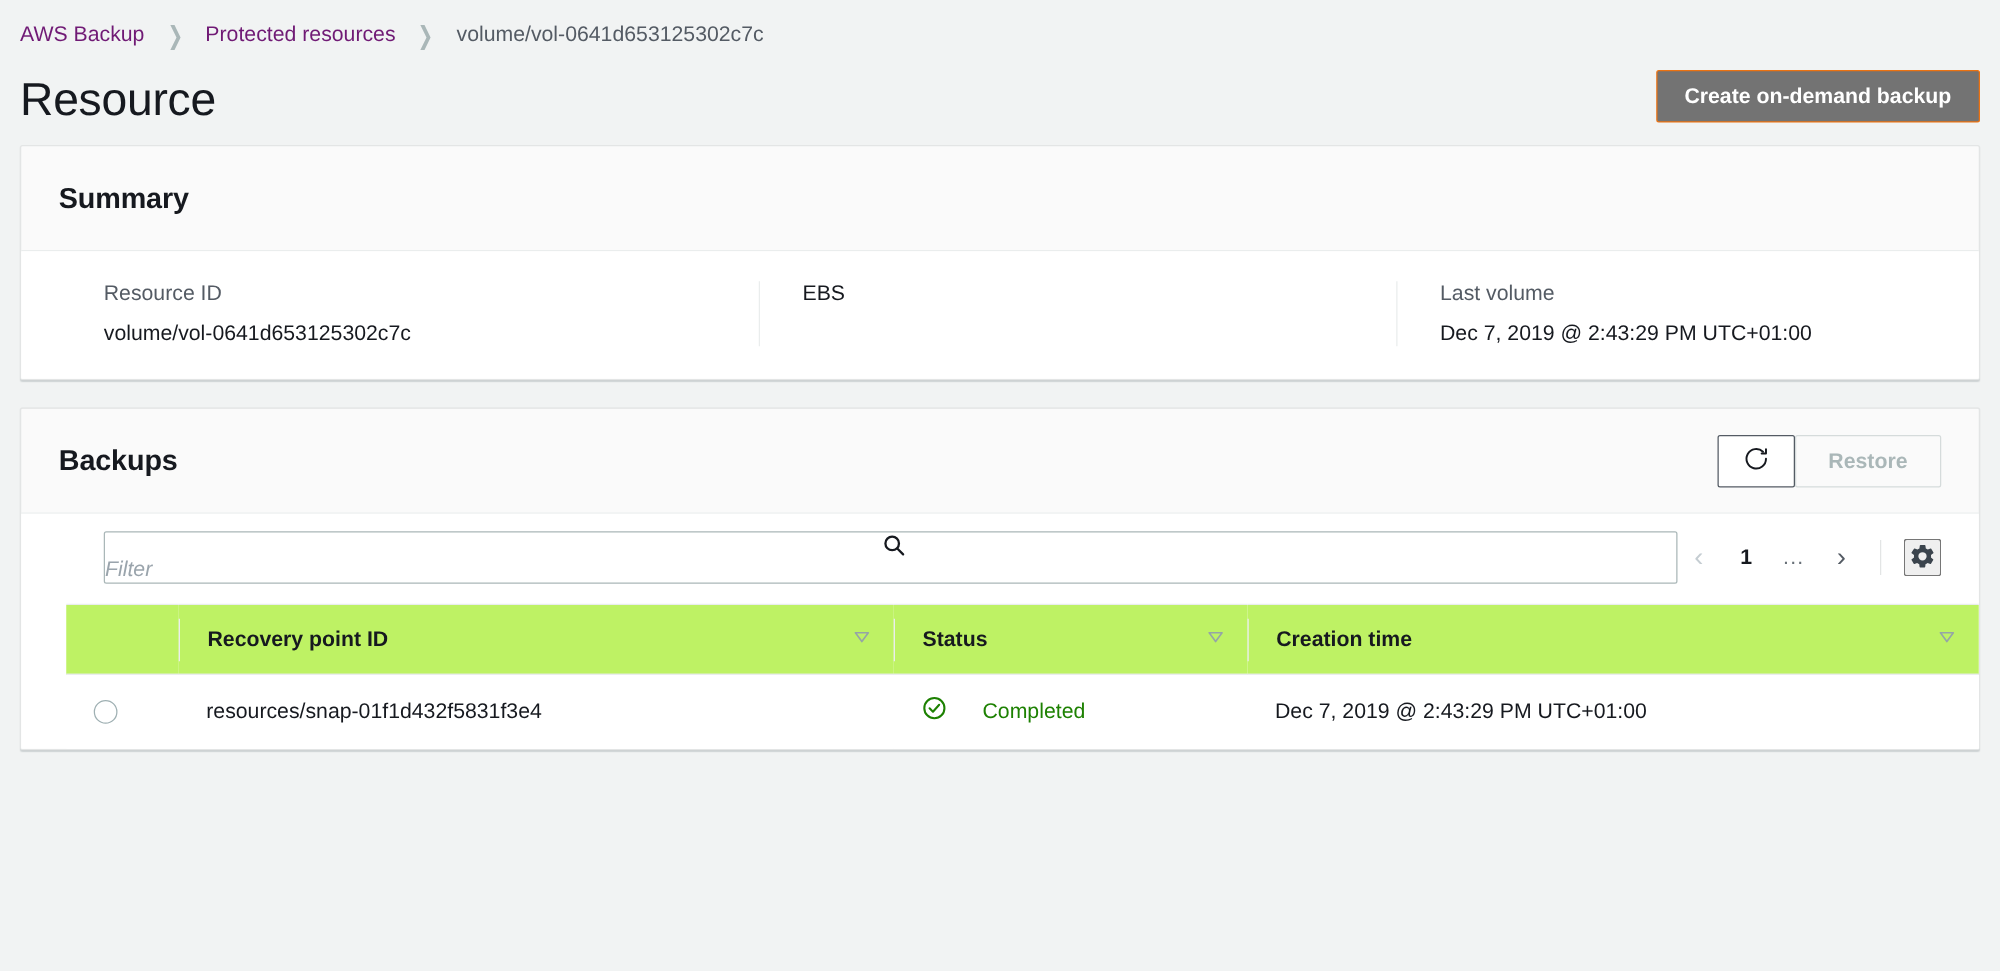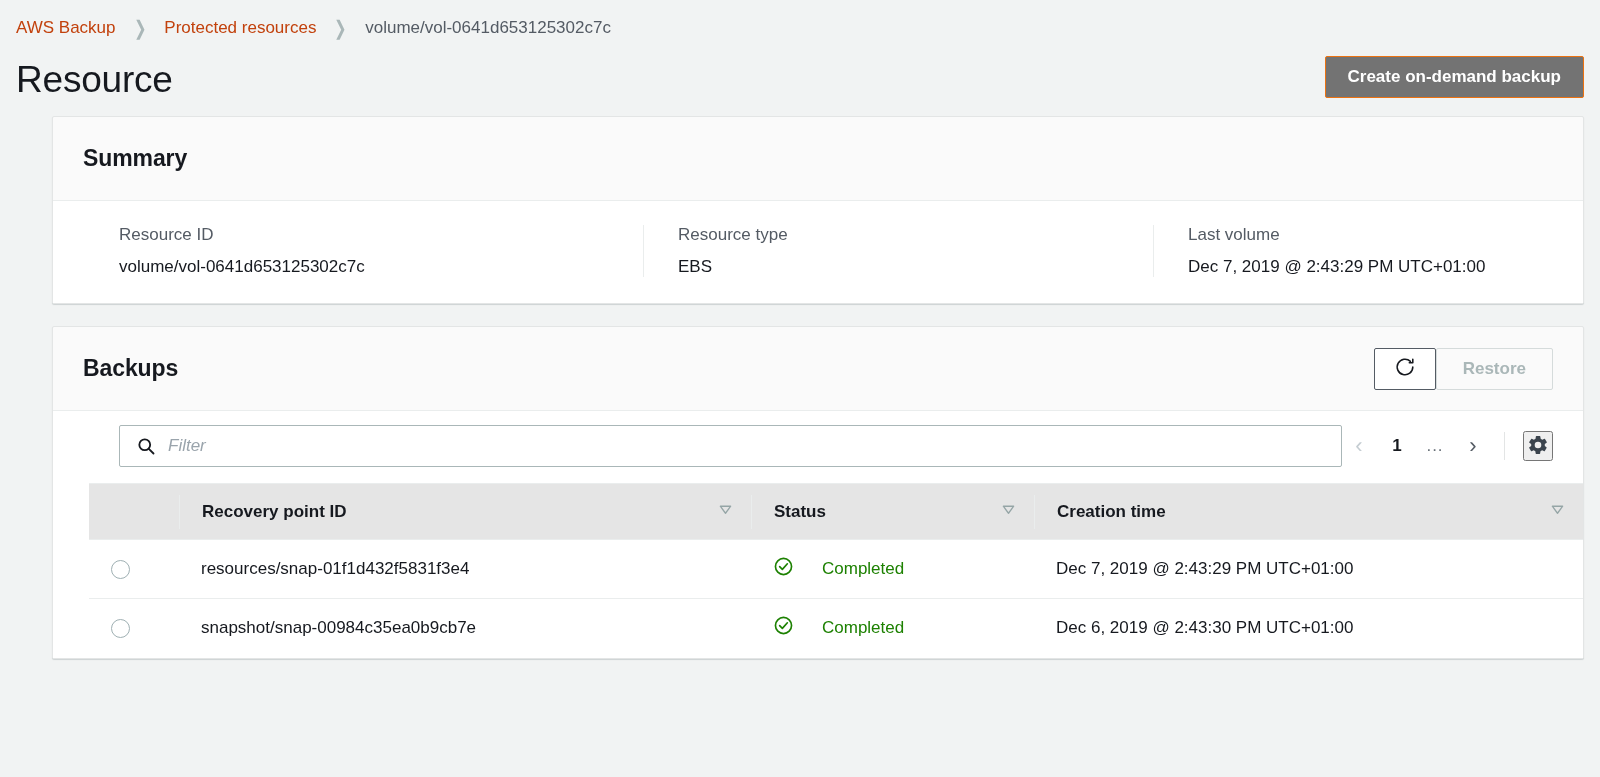--- a/index.html
+++ b/index.html
@@ -24,21 +24,21 @@
 
   
   .breadcrumb {
     display: flex;
     align-items: center;
     height: 44px;
     padding-top: 6px;
     font-size: 17px;
   }
   .crumb-link {
-    color: #c2410c;
+    color: #701a75;
     text-decoration: none;
     cursor: pointer;
     white-space: nowrap;
   }
   .crumb-current {
     color: #545b64;
     white-space: nowrap;
   }
   .crumb-sep {
     color: #aab7b8;
@@ -80,21 +80,20 @@
     white-space: nowrap;
   }
 
   
   .card {
     background: #fafafa;
     border: 1px solid #e3e5e5;
     border-radius: 2px;
     box-shadow: 0 1px 1px 0 rgba(0,28,36,0.15);
     margin-bottom: 22px;
-    margin-left: 36px;
   }
   .card-header {
     display: flex;
     align-items: center;
     justify-content: space-between;
     padding: 0 30px;
     height: 84px;
     border-bottom: 1px solid #eaeded;
     box-sizing: border-box;
   }
@@ -180,20 +179,21 @@
   .search-box {
     position: relative;
     width: 1271px;
     height: 42px;
     background: #ffffff;
     border: 1px solid #aab7b8;
     border-radius: 2px;
     box-sizing: border-box;
     display: flex;
     align-items: center;
+    flex-direction: column;
   }
   .search-icon {
     margin: 0 12px 0 16px;
     display: flex;
     align-items: center;
   }
   .search-input {
     border: none;
     outline: none;
     font-size: 17px;
@@ -248,21 +248,21 @@
     cursor: pointer;
   }
 
   
   table.backups {
     width: 100%;
     border-collapse: collapse;
     table-layout: fixed;
   }
   table.backups thead th {
-    background: #e5e5e5;
+    background: #bef264;
     border-top: 1px solid #eaeded;
     border-bottom: 1px solid #eaeded;
     height: 56px;
     font-size: 17px;
     font-weight: bold;
     color: #16191f;
     text-align: left;
     padding: 0;
     vertical-align: middle;
     box-sizing: border-box;
@@ -340,21 +340,20 @@
     <div class="card-header">
       <h2 class="card-title">Summary</h2>
     </div>
     <div class="card-body-white">
       <div class="summary-cols">
         <div class="summary-col">
           <div class="field-label">Resource ID</div>
           <div class="field-value">volume/vol-0641d653125302c7c</div>
         </div>
         <div class="summary-col">
-          <div class="field-label">Resource type</div>
           <div class="field-value">EBS</div>
         </div>
         <div class="summary-col">
           <div class="field-label">Last volume</div>
           <div class="field-value">Dec 7, 2019 @ 2:43:29 PM UTC+01:00</div>
         </div>
       </div>
     </div>
   </section>
 
@@ -452,36 +451,18 @@
                   <svg width="21" height="21" viewBox="0 0 24 24" fill="none" stroke="#1d8102" stroke-width="1.9" stroke-linecap="round" stroke-linejoin="round">
                     <circle cx="12" cy="12" r="9.2"></circle>
                     <polyline points="7.6,12.2 10.7,15.3 16.4,8.9"></polyline>
                   </svg>
                 </span>
                 <span class="status-text">Completed</span>
               </span>
             </td>
             <td>Dec 7, 2019 @ 2:43:29 PM UTC+01:00</td>
           </tr>
-          <tr>
-            <td class="col-select">
-              <span class="radio"></span>
-            </td>
-            <td class="col-rpid">snapshot/snap-00984c35ea0b9cb7e</td>
-            <td class="col-status">
-              <span class="status-cell">
-                <span>
-                  <svg width="21" height="21" viewBox="0 0 24 24" fill="none" stroke="#1d8102" stroke-width="1.9" stroke-linecap="round" stroke-linejoin="round">
-                    <circle cx="12" cy="12" r="9.2"></circle>
-                    <polyline points="7.6,12.2 10.7,15.3 16.4,8.9"></polyline>
-                  </svg>
-                </span>
-                <span class="status-text">Completed</span>
-              </span>
-            </td>
-            <td>Dec 6, 2019 @ 2:43:30 PM UTC+01:00</td>
-          </tr>
         </tbody>
       </table>
     </div>
   </section>
 
 </div>
 
 </body></html>

